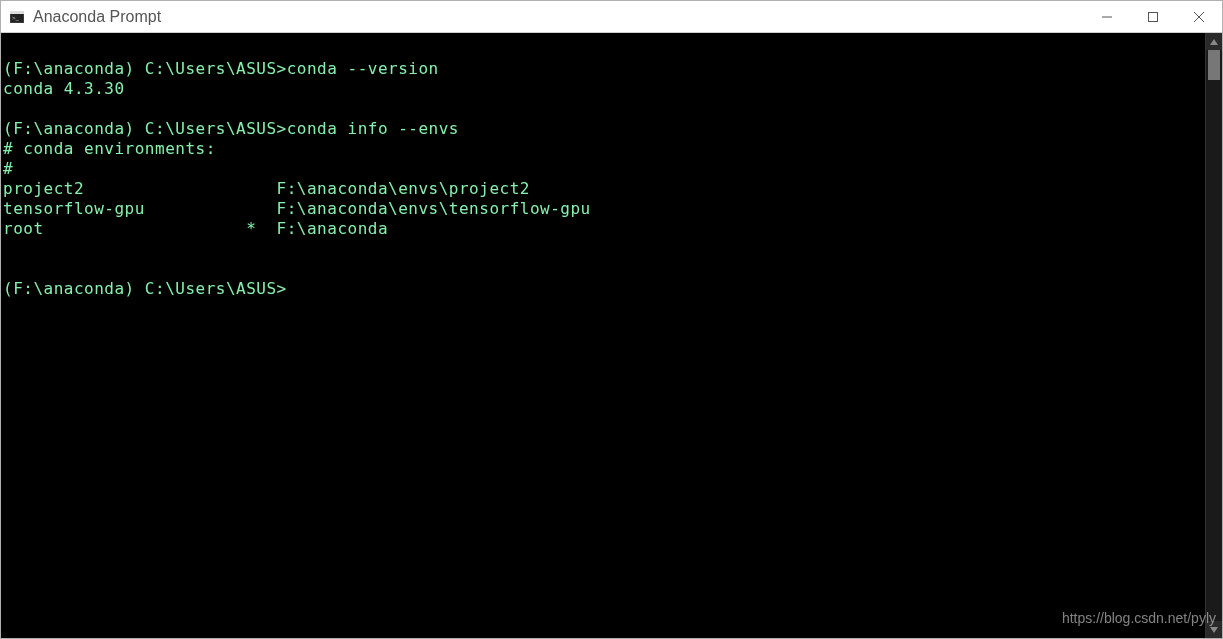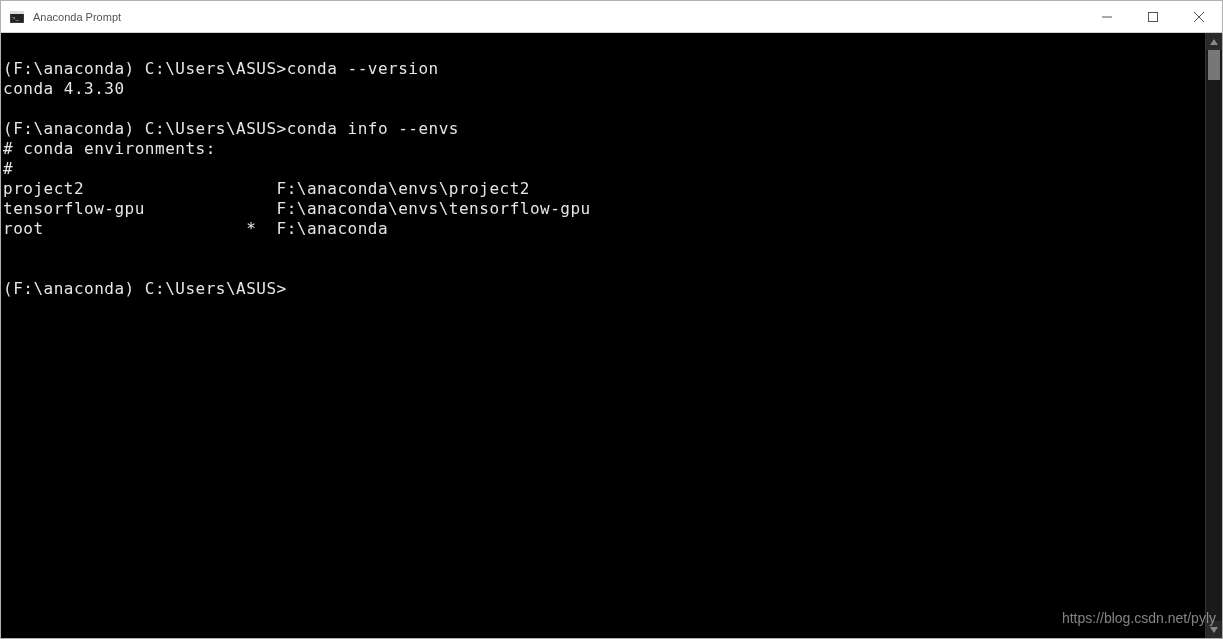--- a/index.html
+++ b/index.html
@@ -35,21 +35,21 @@
       width: 16px;
       height: 16px;
       margin-left: 8px;
       margin-right: 8px;
       display: flex;
       align-items: center;
       justify-content: center;
     }
     .titlebar-title {
       flex: 1;
-      font-size: 11px;
+      font-size: 16px;
       color: #555;
       font-weight: 400;
     }
     .titlebar-controls {
       display: flex;
       height: 100%;
     }
     .titlebar-btn {
       width: 46px;
       height: 100%;
@@ -66,21 +66,21 @@
       background: #000;
       position: relative;
       overflow: hidden;
     }
     .terminal-content {
       flex: 1;
       padding: 6px 4px 0 2px;
       font-family: "NSimSun", "SimSun", "Consolas", monospace;
       font-size: 16px;
       line-height: 20px;
-      color: #e5e5e5;
+      color: #86efac;
       white-space: pre;
       overflow: hidden;
       letter-spacing: 0.5px;
     }
     .terminal-scrollbar {
       width: 17px;
       background: #1a1a1a;
       position: relative;
       border-left: 1px solid #333;
     }

